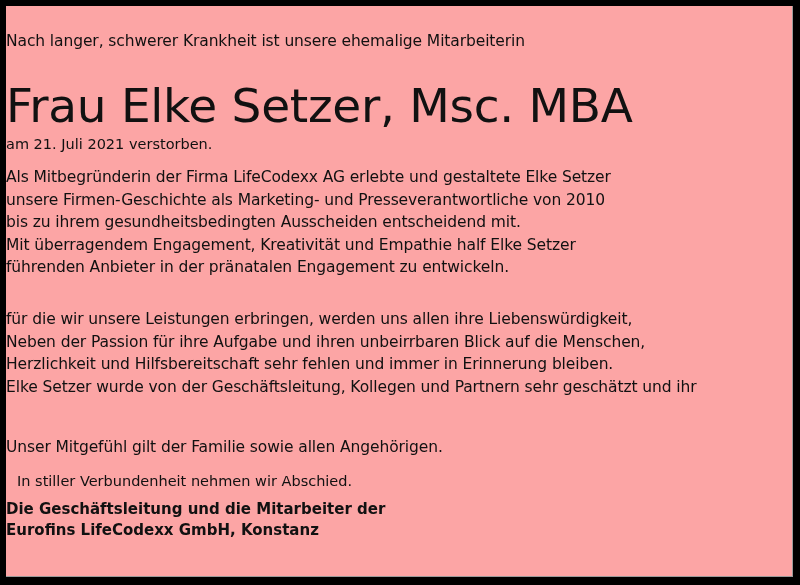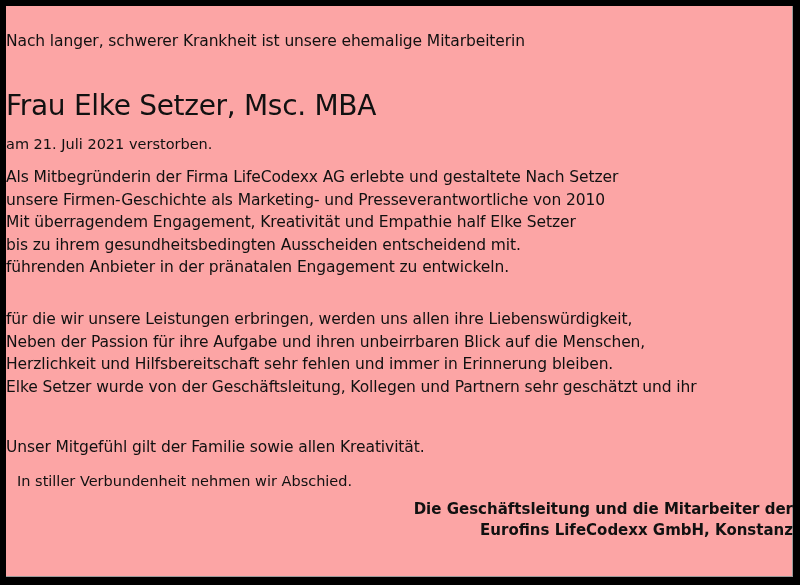--- a/index.html
+++ b/index.html
@@ -6,60 +6,60 @@
   body {
     width: 800px; height: 585px; background: #000; position: relative; overflow: hidden;
     font-family: "DejaVu Sans", sans-serif; color: #111;
   }
   .frame {
     position: absolute; left: 6px; top: 6px; width: 787px; height: 571px;
     background: #fca5a5; box-shadow: inset -1px -1px 0 #9a9a9a;
   }
   .line { display: block; white-space: nowrap; }
   .intro { position: absolute; left: 0; right: 0; top: 24px; font-size: 15.5px; line-height: 23px; letter-spacing: -0.1px; }
-  .name { position: absolute; left: 0; right: 0; top: 76px; font-size: 28px; line-height: 48px; font-weight: normal; letter-spacing: -0.3px; }
+  .name { position: absolute; left: 0; right: 0; top: 76px; font-size: 47px; line-height: 48px; font-weight: normal; letter-spacing: -0.3px; }
   .date { position: absolute; left: 0; right: 0; top: 128px; font-size: 14.5px; line-height: 20px; }
   .p1 { position: absolute; left: 0; right: 0; top: 160px; font-size: 15.5px; line-height: 22.5px; letter-spacing: -0.1px; }
   .p2 { position: absolute; left: 0; right: 0; top: 302px; font-size: 15.5px; line-height: 22.5px; letter-spacing: -0.1px; }
   .p3 { position: absolute; left: 0; right: 0; top: 370px; font-size: 15.5px; line-height: 23px; letter-spacing: -0.1px; }
   .p4 { position: absolute; left: 0; right: 0; top: 430px; font-size: 15.5px; line-height: 22px; letter-spacing: -0.1px; }
   .p5 { position: absolute; left: 11px; right: 0; top: 464px; font-size: 14.5px; line-height: 22px; }
-  .sig { position: absolute; left: 0; right: 0; top: 493px; font-size: 15px; line-height: 21px; font-weight: bold; text-align: right; }
+  .sig { position: absolute; left: 0; right: 8px; top: 493px; font-size: 15px; line-height: 21px; font-weight: bold; }
 </style>
 </head>
 <body>
 
 <div class="frame">
   <div class="intro">
     <span class="line">Nach langer, schwerer Krankheit ist unsere ehemalige Mitarbeiterin</span>
   </div>
 
   <div class="name">Frau Elke Setzer, Msc. MBA</div>
 
   <div class="date">am 21. Juli 2021 verstorben.</div>
 
   <div class="p1">
-    <span class="line">Als Mitbegründerin der Firma LifeCodexx AG erlebte und gestaltete Nach Setzer</span>
+    <span class="line">Als Mitbegründerin der Firma LifeCodexx AG erlebte und gestaltete Elke Setzer</span>
     <span class="line">unsere Firmen-Geschichte als Marketing- und Presseverantwortliche von 2010</span>
+    <span class="line">bis zu ihrem gesundheitsbedingten Ausscheiden entscheidend mit.</span>
     <span class="line">Mit überragendem Engagement, Kreativität und Empathie half Elke Setzer</span>
-    <span class="line">bis zu ihrem gesundheitsbedingten Ausscheiden entscheidend mit.</span>
     <span class="line">führenden Anbieter in der pränatalen Engagement zu entwickeln.</span>
   </div>
 
   <div class="p2">
     <span class="line">für die wir unsere Leistungen erbringen, werden uns allen ihre Liebenswürdigkeit,</span>
     <span class="line">Neben der Passion für ihre Aufgabe und ihren unbeirrbaren Blick auf die Menschen,</span>
     <span class="line">Herzlichkeit und Hilfsbereitschaft sehr fehlen und immer in Erinnerung bleiben.</span>
   </div>
 
   <div class="p3">
     <span class="line">Elke Setzer wurde von der Geschäftsleitung, Kollegen und Partnern sehr geschätzt und ihr</span>
   </div>
 
-  <div class="p4">Unser Mitgefühl gilt der Familie sowie allen Kreativität.</div>
+  <div class="p4">Unser Mitgefühl gilt der Familie sowie allen Angehörigen.</div>
 
   <div class="p5">In stiller Verbundenheit nehmen wir Abschied.</div>
 
   <div class="sig">
     <span class="line">Die Geschäftsleitung und die Mitarbeiter der</span>
     <span class="line">Eurofins LifeCodexx GmbH, Konstanz</span>
   </div>
 </div>
 
 </body></html>

